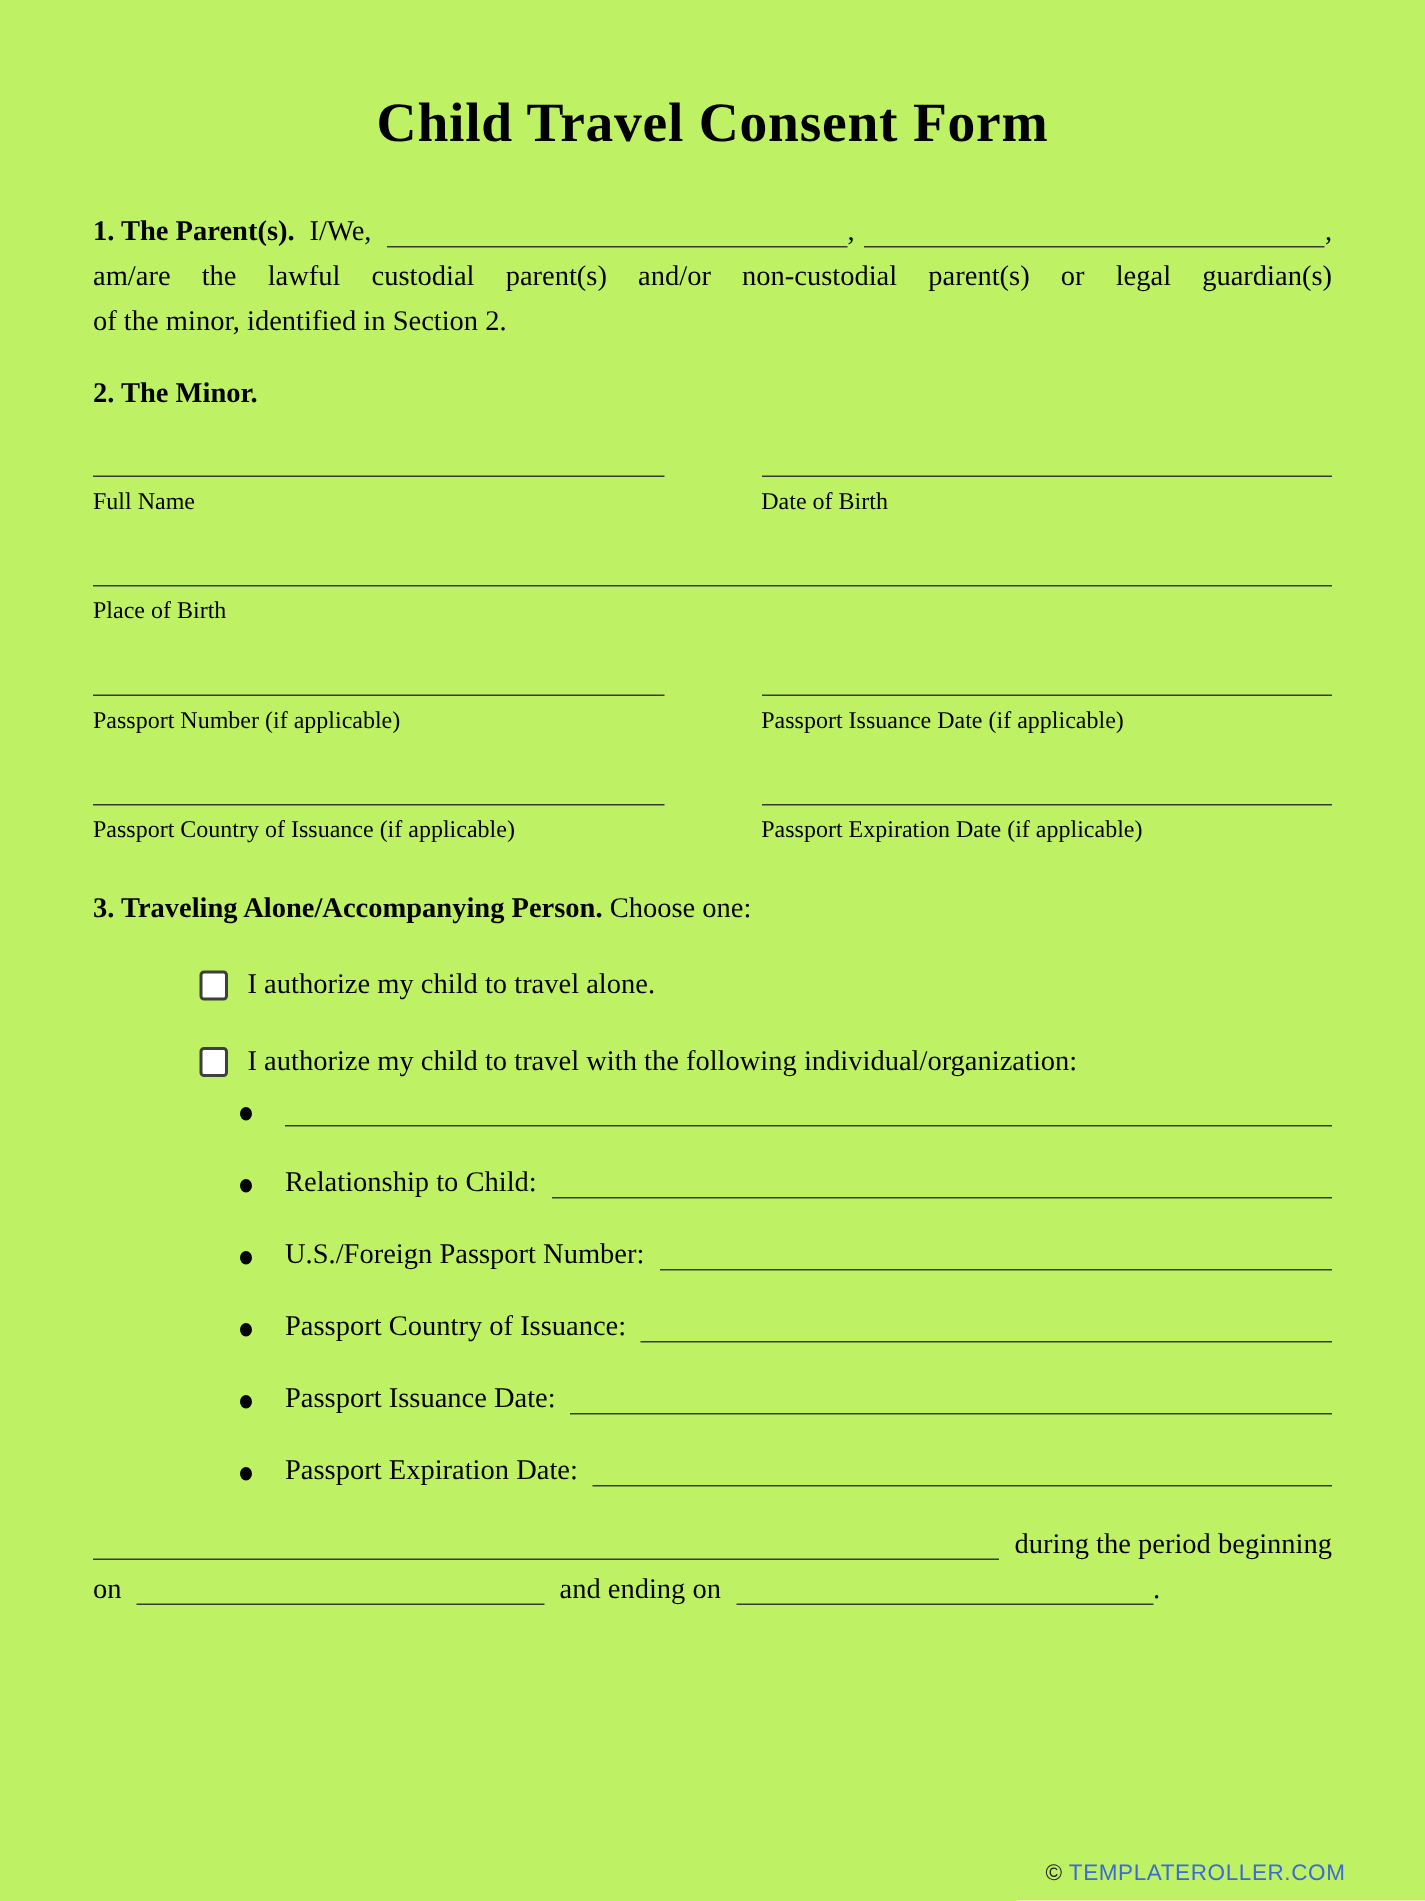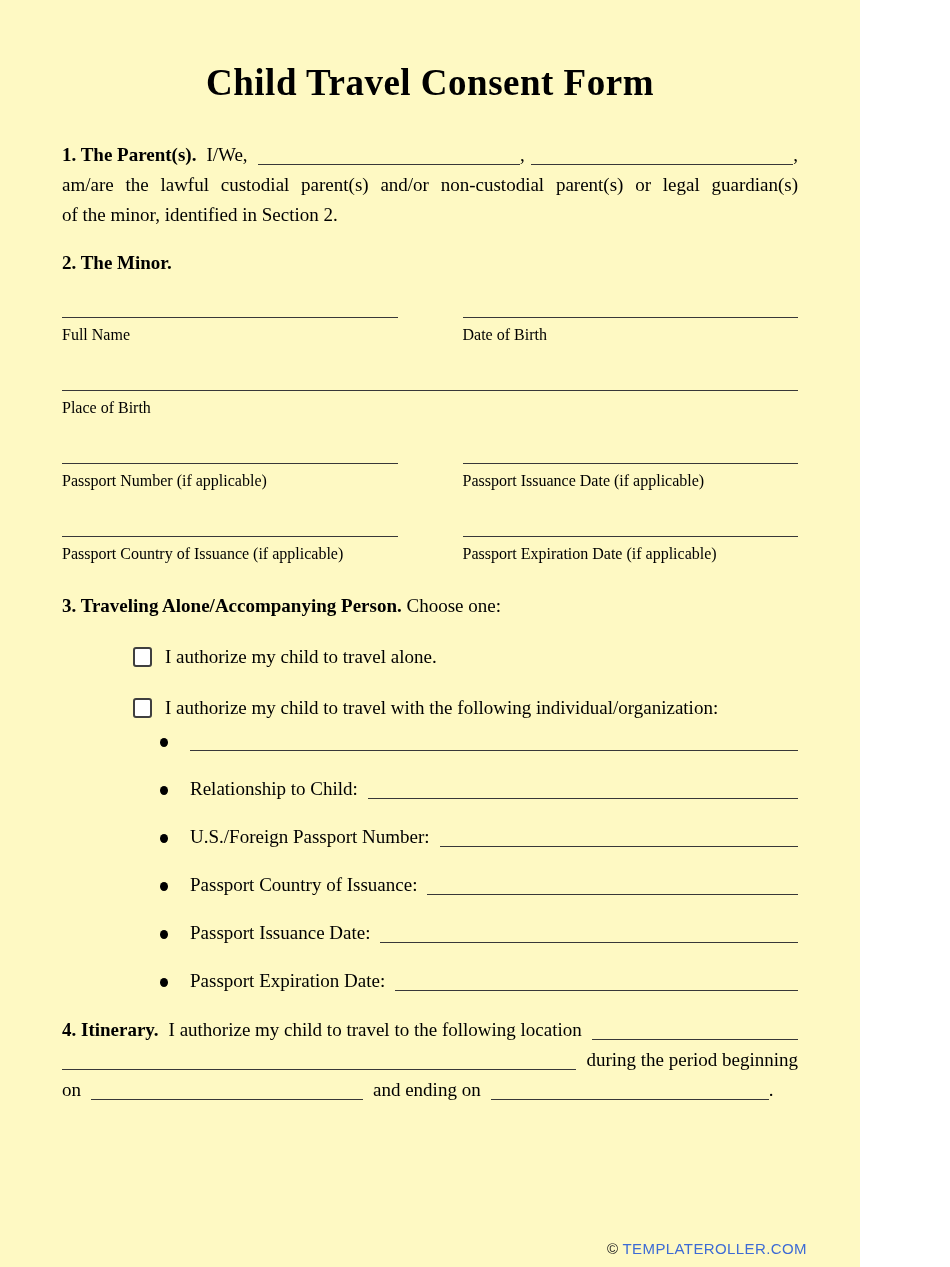--- a/index.html
+++ b/index.html
@@ -1,20 +1,20 @@
 <!DOCTYPE html>
 <html><head>
 <meta charset="utf-8">
 <style>
   html, body { margin: 0; padding: 0; background: #ffffff; }
   .page {
     position: relative;
-    width: 860px;
+    width: 950px;
     height: 1267px;
-    background: #fef9c3;
+    background: #bef264;
     color: #000000;
     font-family: "Liberation Serif", serif;
     font-size: 19px;
     line-height: 30px;
     box-sizing: border-box;
     overflow: hidden;
   }
   .content { padding: 0 62px; }
 
   .doc-title {
@@ -207,25 +207,20 @@
       </li>
       <li>
         <span class="bullet-dot"></span>
         <span class="mr10">Passport Expiration Date:</span>
         <span class="blank grow"></span>
       </li>
     </ul>
 
     <div class="s4">
       <div class="flexline">
-        <b class="mr7">4. Itinerary.</b>
-        <span class="mr10">I authorize my child to travel to the following location</span>
-        <span class="blank grow"></span>
-      </div>
-      <div class="flexline">
         <span class="blank grow"></span>
         <span class="ml10">during the period beginning</span>
       </div>
       <div class="flexline">
         <span class="mr10">on</span>
         <span class="blank w272"></span>
         <span class="mr10 ml10">and ending on</span>
         <span class="blank w278"></span>
         <span>.</span>
       </div>

